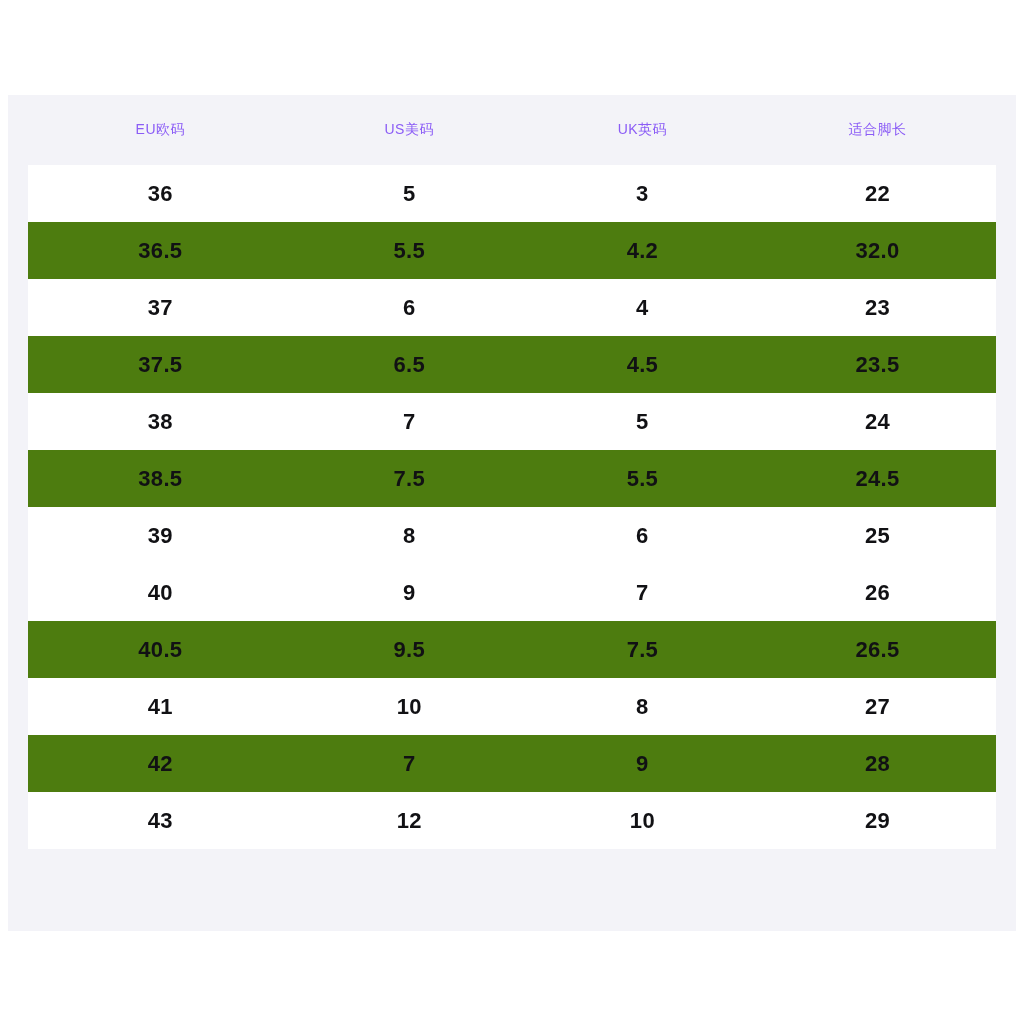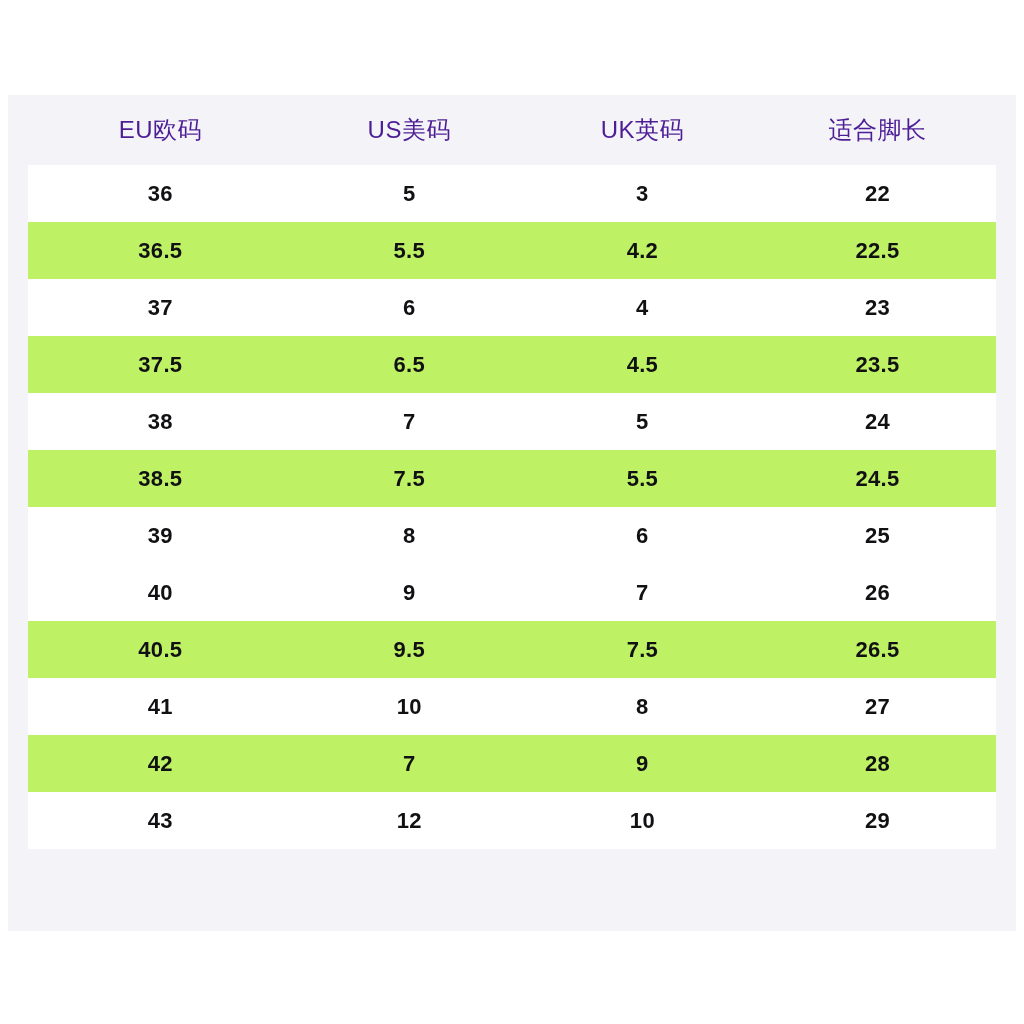--- a/index.html
+++ b/index.html
@@ -41,23 +41,23 @@
   .size-table col.c0 { width: 27.8%; }
   .size-table col.c1 { width: 23.6%; }
   .size-table col.c2 { width: 23.6%; }
   .size-table col.c3 { width: 25.0%; }
 
   .size-table thead th {
     height: 70px;
     padding: 0;
     margin: 0;
     background: #f3f3f8;
-    color: #4c1d95;
+    color: #8b5cf6;
     font-weight: 400;
-    font-size: 24px;
+    font-size: 14px;
     text-align: center;
     vertical-align: middle;
     letter-spacing: 0.5px;
   }
 
   .size-table tbody td {
     height: 57px;
     padding: 0;
     margin: 0;
     color: #111114;
@@ -67,21 +67,21 @@
     vertical-align: middle;
     letter-spacing: 0.3px;
   }
 
   
   .size-table tbody tr.band-white td {
     background: #ffffff;
     text-align: center;
   }
   .size-table tbody tr.band-gray td {
-    background: #bef264;
+    background: #4d7c0f;
   }
 
   
   .size-table tbody tr td:first-child {
     border-left: 20px solid #f3f3f8;
   }
   .size-table tbody tr td:last-child {
     border-right: 20px solid #f3f3f8;
   }
   .size-table thead th:first-child {
@@ -115,21 +115,21 @@
         <tr class="band-white">
           <td>36</td>
           <td>5</td>
           <td>3</td>
           <td>22</td>
         </tr>
         <tr class="band-gray">
           <td>36.5</td>
           <td>5.5</td>
           <td>4.2</td>
-          <td>22.5</td>
+          <td>32.0</td>
         </tr>
         <tr class="band-white">
           <td>37</td>
           <td>6</td>
           <td>4</td>
           <td>23</td>
         </tr>
         <tr class="band-gray">
           <td>37.5</td>
           <td>6.5</td>

